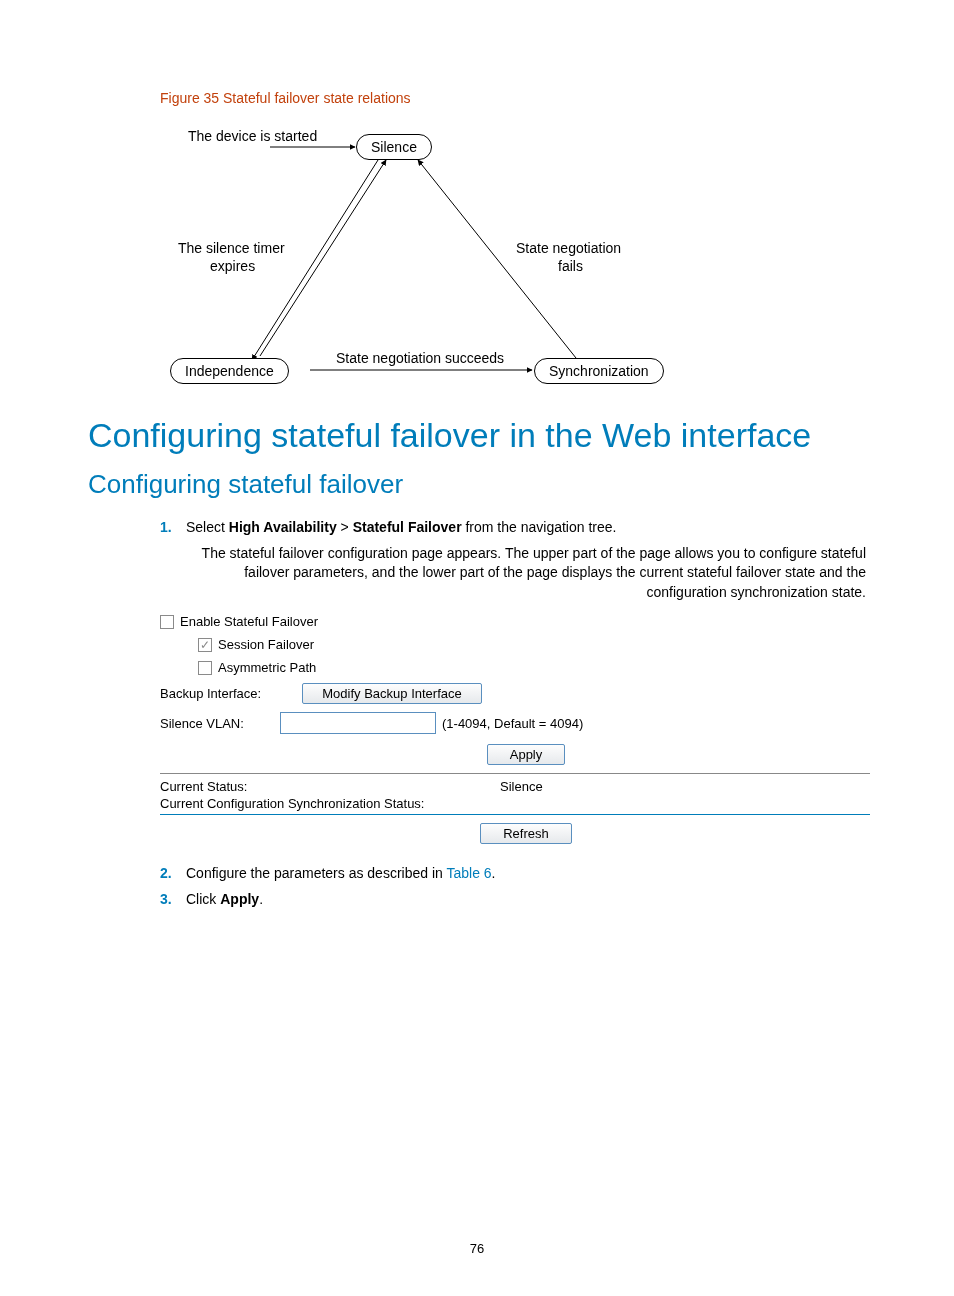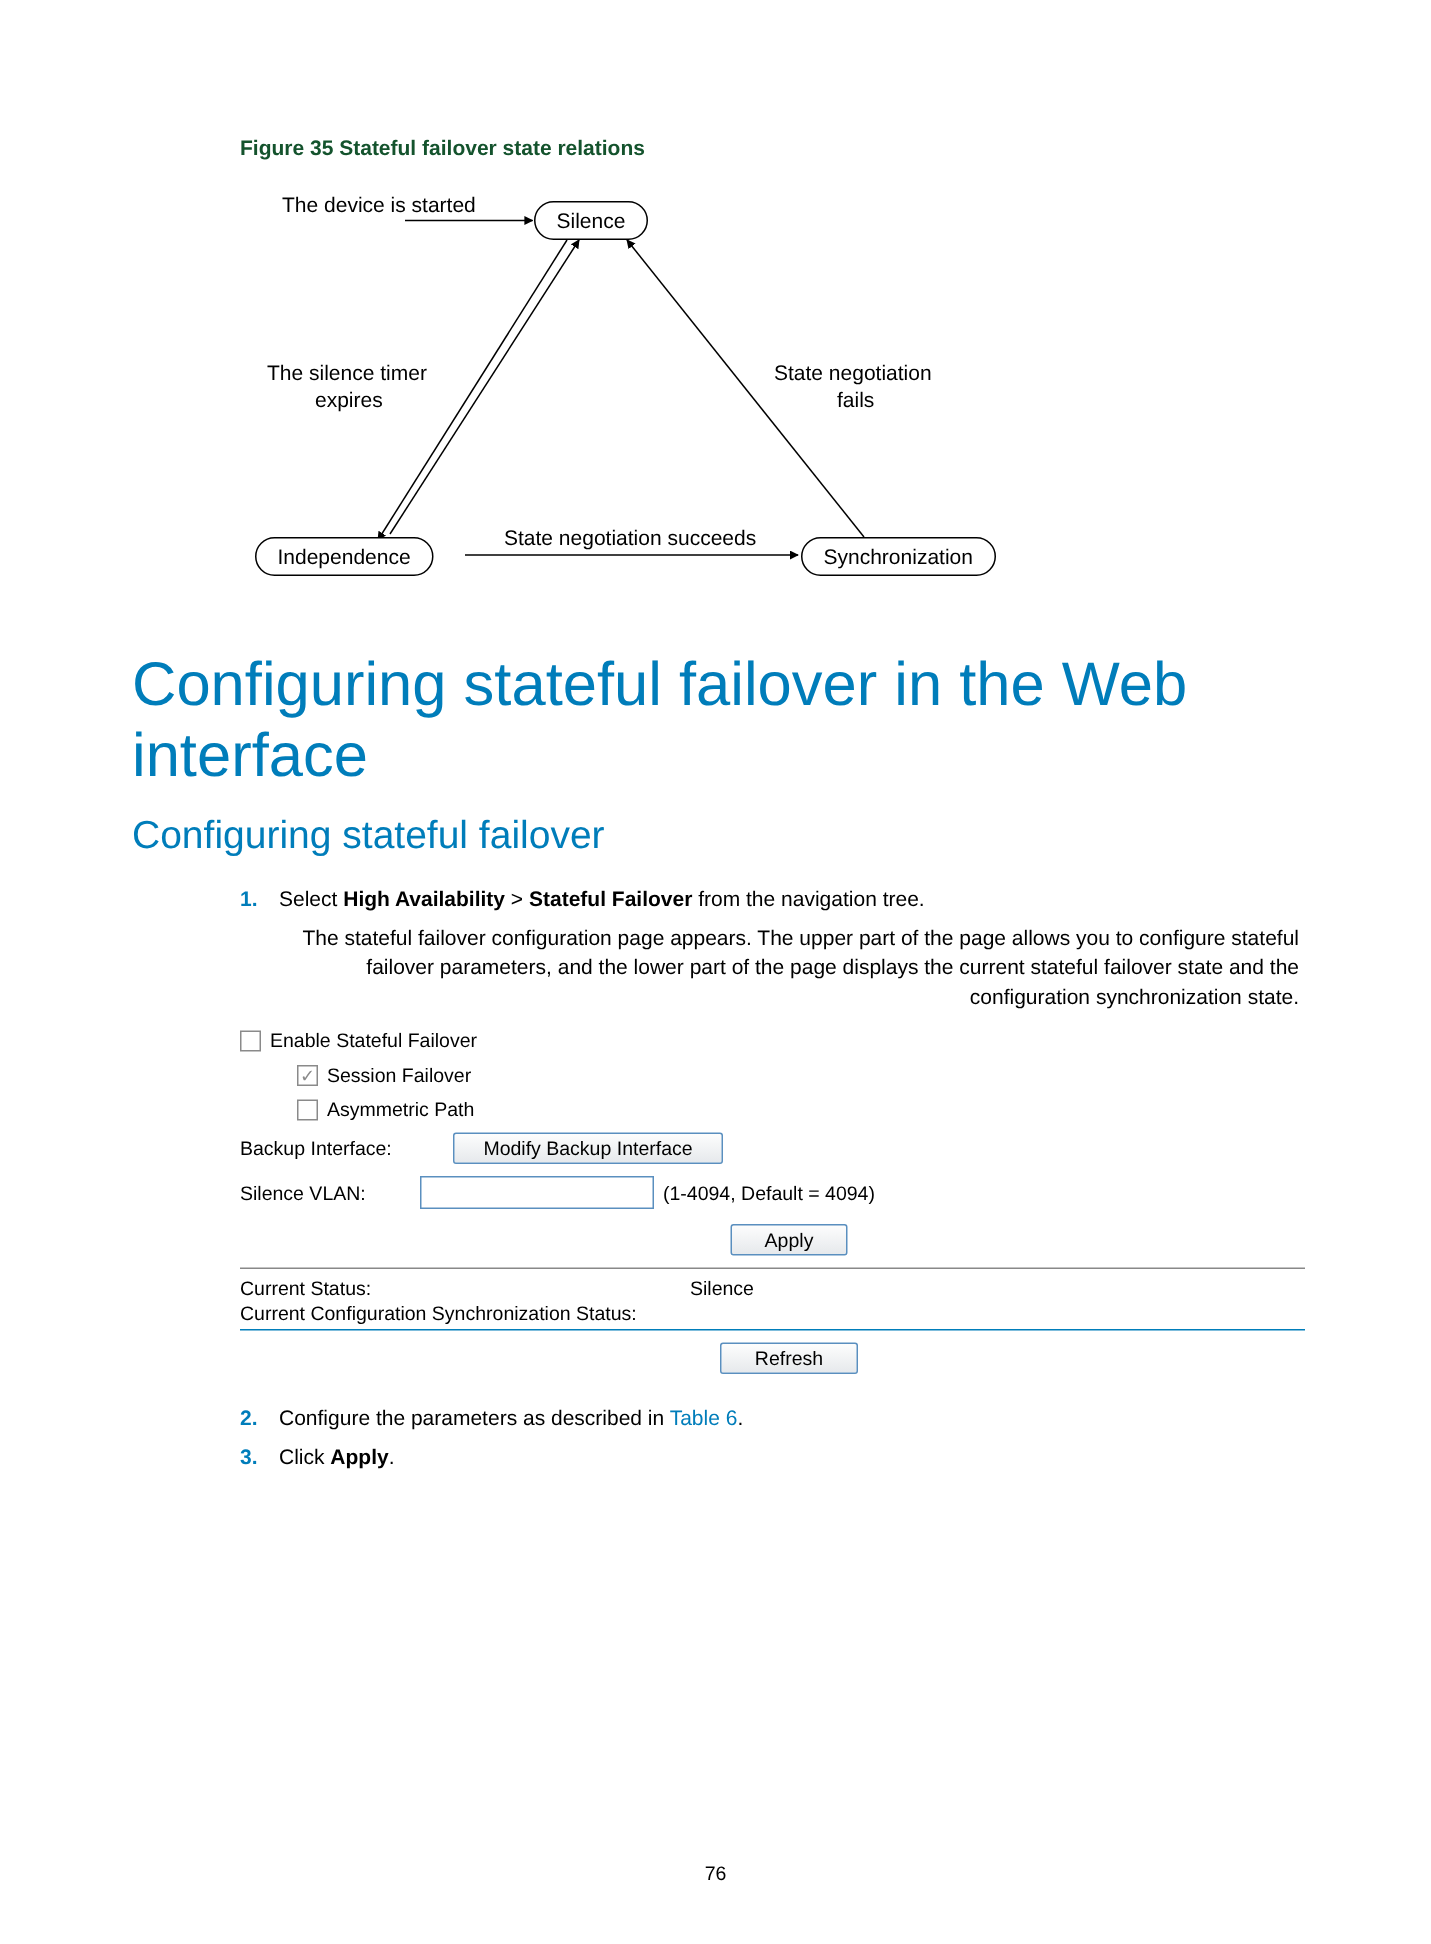--- a/index.html
+++ b/index.html
@@ -10,22 +10,22 @@
     color: #000;
   }
   .page {
     width: 954px;
     min-height: 1296px;
     padding: 90px 88px 40px 88px;
     box-sizing: border-box;
     position: relative;
   }
   .fig-caption {
-    color: #14532d;
-    font-weight: bold;
+    color: #c2410c;
+    font-weight: normal;
     font-size: 14px;
     margin: 0 0 6px 72px;
   }
   .diagram {
     position: relative;
     height: 290px;
     margin-left: 72px;
   }
   .state-node {
     position: absolute;
@@ -38,22 +38,22 @@
   }
   .diag-label {
     position: absolute;
     font-size: 14px;
     text-align: center;
     white-space: nowrap;
   }
   h1.section {
     color: #007dba;
     font-weight: 300;
-    font-size: 41px;
-    margin: 31px 0 10px 0;
+    font-size: 34px;
+    margin: 14px 0 10px 0;
     font-family: "Segoe UI Light","Segoe UI",Arial,sans-serif;
   }
   h2.section {
     color: #007dba;
     font-weight: 300;
     font-size: 26px;
     margin: 14px 0 18px 0;
     font-family: "Segoe UI Light","Segoe UI",Arial,sans-serif;
   }
   .steps {
@@ -124,20 +124,21 @@
     background:#fff;
   }
   .apply-row { text-align:center; padding: 6px 0 4px 0; }
   .apply-row .btn { padding: 2px 22px; }
   .hr-top { border: none; border-top: 1px solid #888; margin: 4px 0; }
   .hr-blue { border: none; border-top: 1px solid #007dba; margin: 2px 0; }
   .status-row {
     display:flex;
     font-size:13px;
     padding: 1px 0;
+    gap: 40px;
   }
   .status-row .slabel { width: 300px; }
   .refresh-row { text-align:center; padding: 6px 0; }
   .refresh-row .btn { padding: 2px 22px; }
   .page-num {
     position: absolute;
     bottom: 40px;
     left: 0; right: 0;
     text-align: center;
     font-size: 13px;

